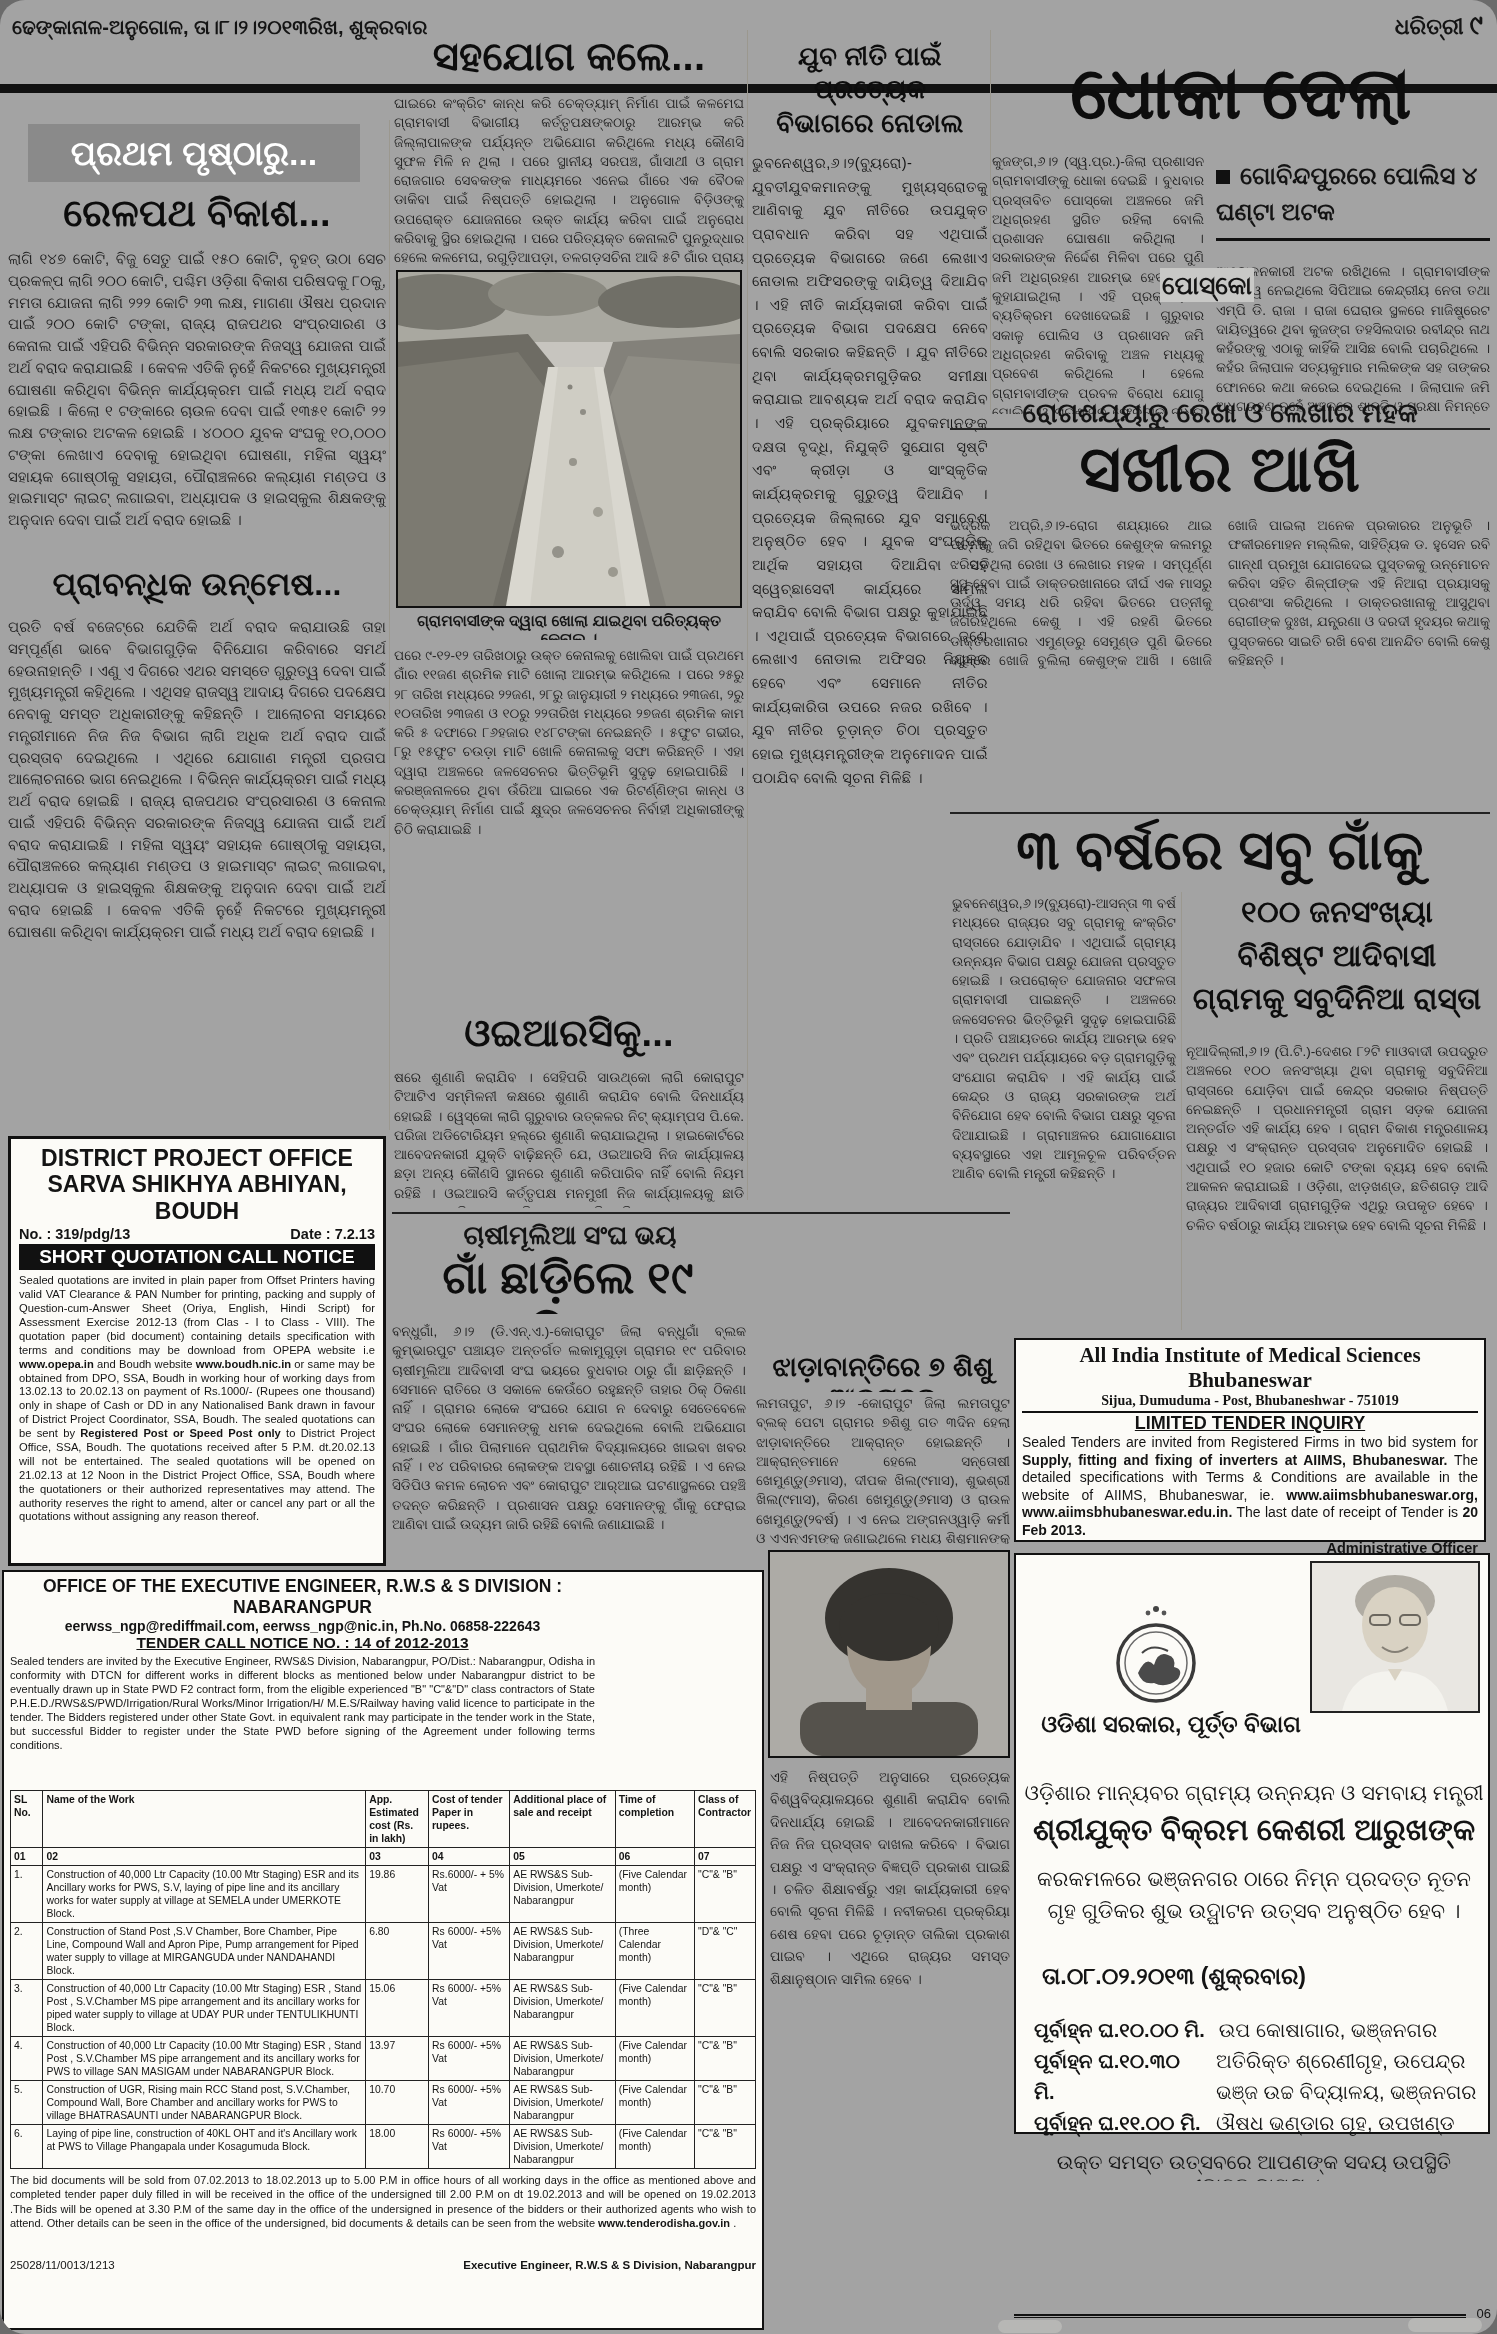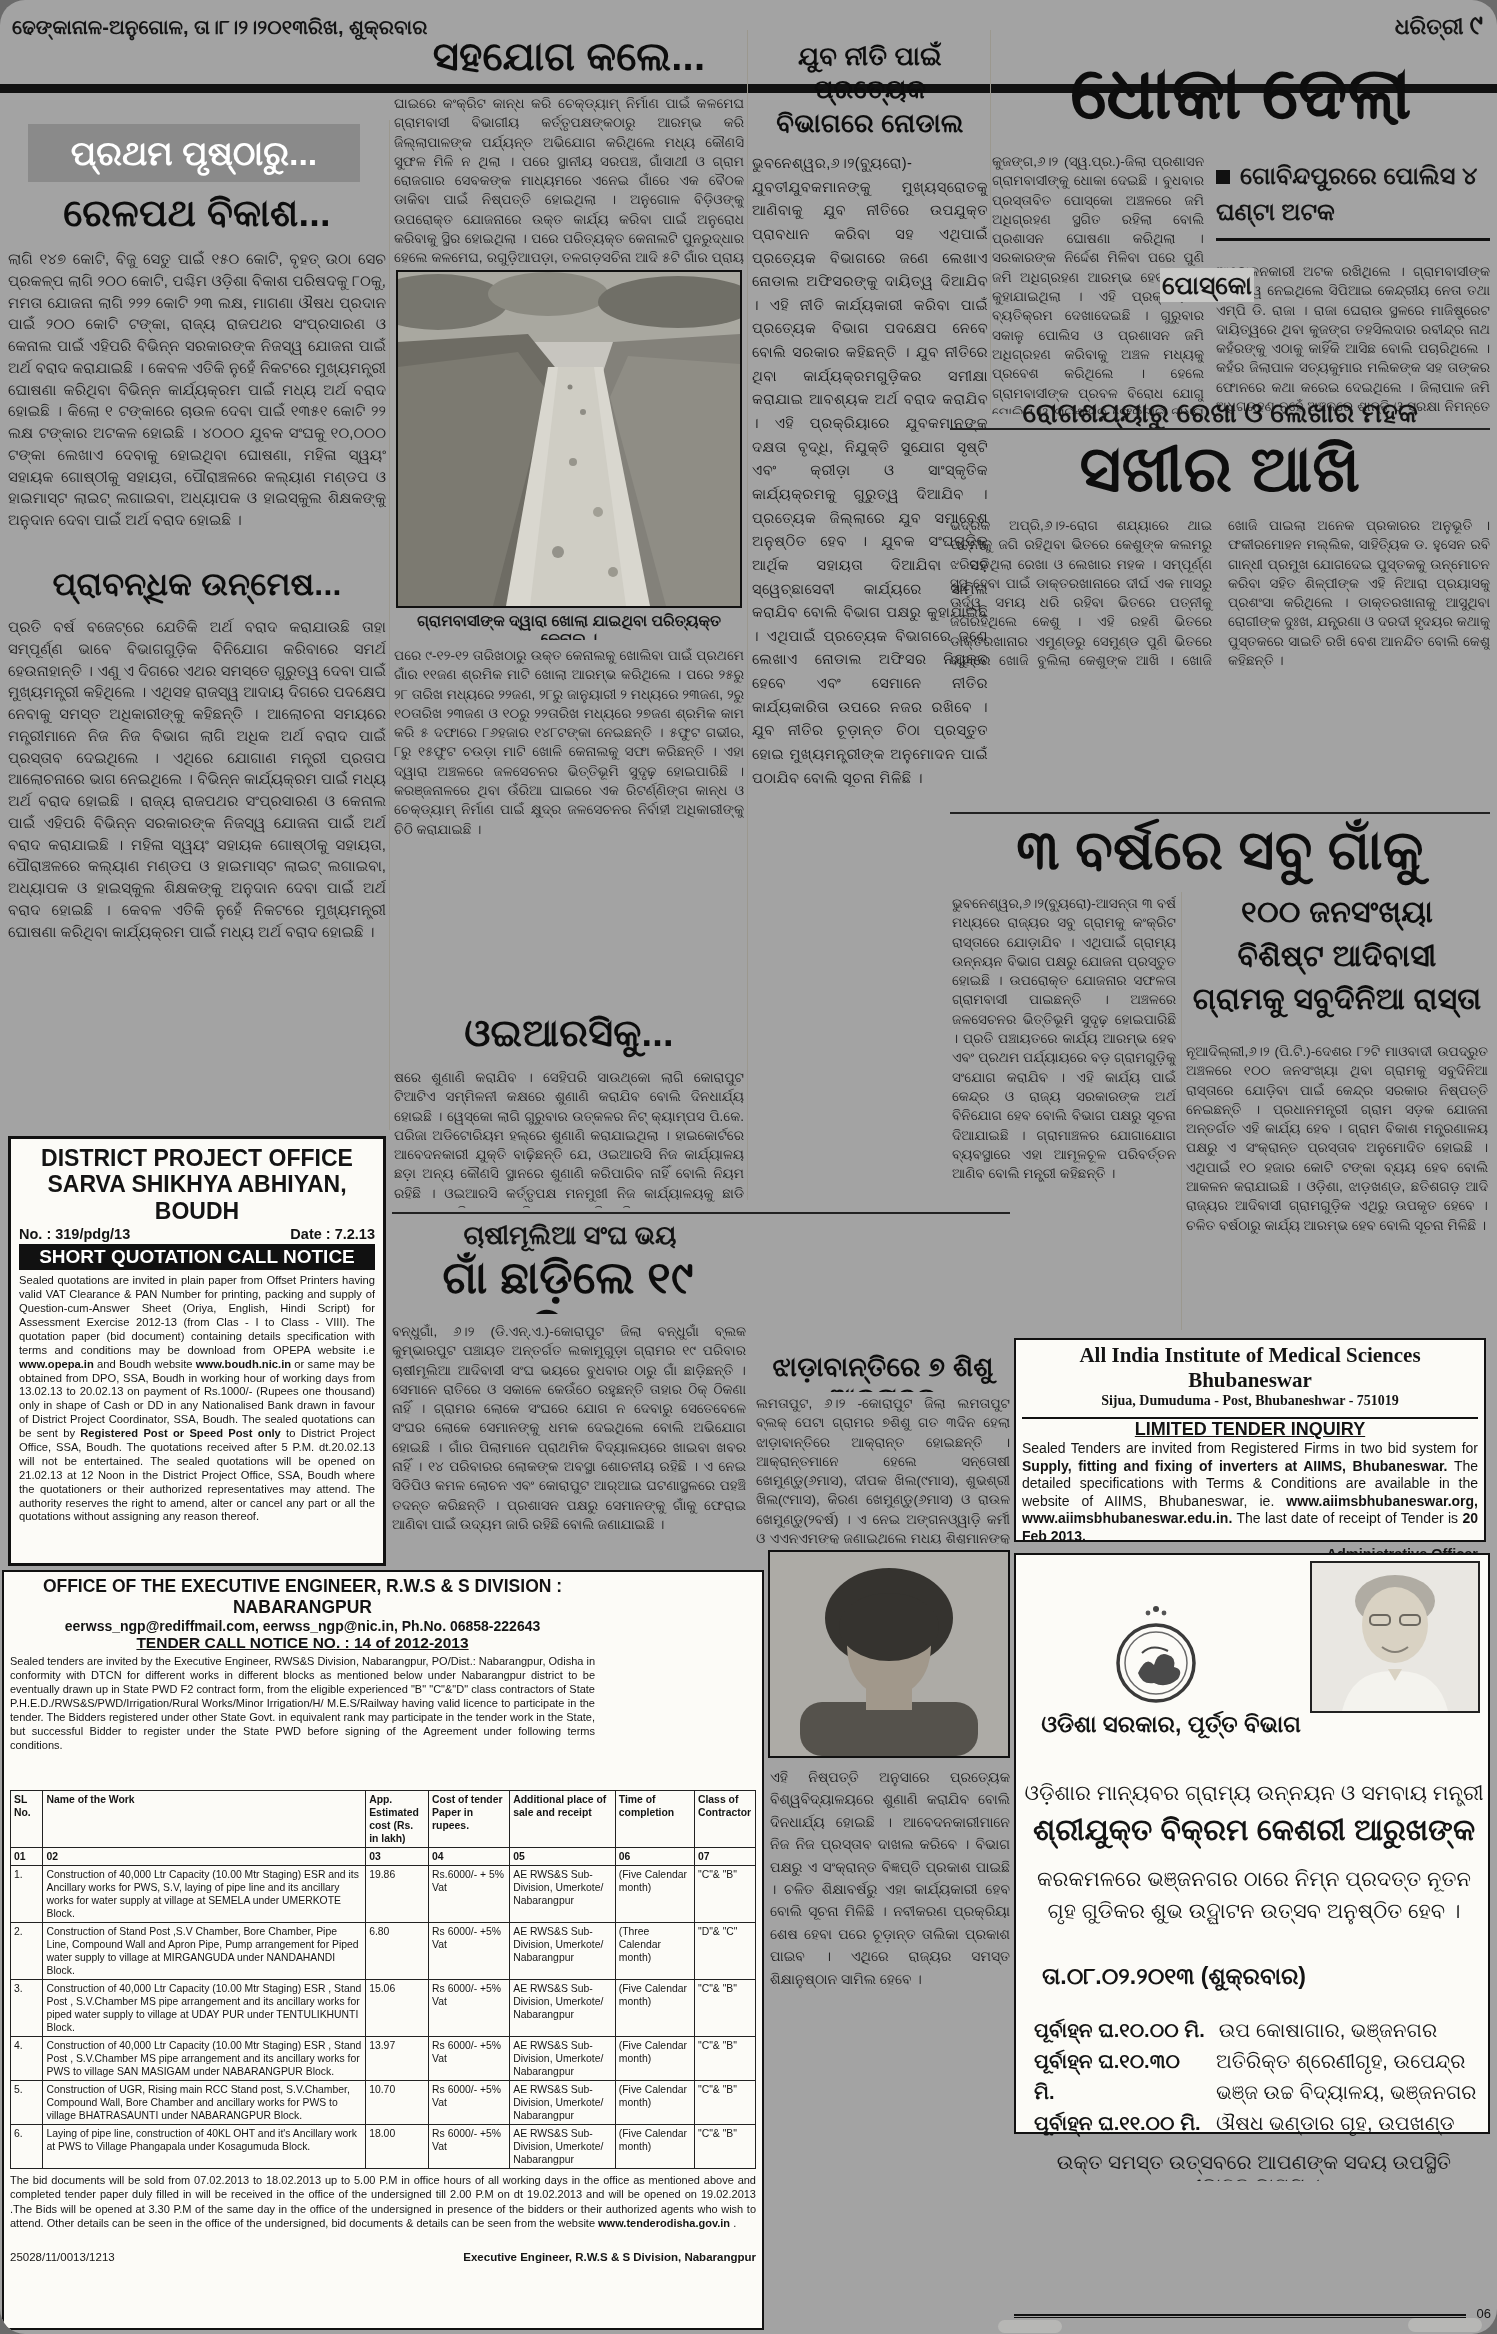--- a/index.html
+++ b/index.html
@@ -244,29 +244,29 @@
             <td>Rs 6000/- +5% Vat</td>
             <td>AE RWS&amp;S Sub-Division, Umerkote/ Nabarangpur</td>
             <td>(Five Calendar month)</td>
             <td>"C"&amp; "B"</td>
           </tr>
         </tbody>
     </table>
     <div class="jt clip" style="font-size:11px;line-height:1.3;margin-top:4px;height:78px;">
       <span>The bid documents will be sold from 07.02.2013 to 18.02.2013 up to 5.00 P.M in office hours of all working days in the office as mentioned above and completed tender paper duly filled in will be received in the office of the undersigned till 2.00 P.M on dt 19.02.2013 and will be opened on 19.02.2013 .The Bids will be opened at 3.30 P.M of the same day in the office of the undersigned in presence of the bidders or their authorized agents who wish to attend. Other details can be seen in the office of the undersigned, bid documents &amp; details can be seen from the website </span><span class="b">www.tenderodisha.gov.in</span><span> .</span>
     </div>
-    <div style="display:flex;justify-content:space-between;font-size:11.5px;margin-top:0;">
+    <div style="display:flex;justify-content:space-between;font-size:11.5px;margin-top:8px;">
       <span>25028/11/0013/1213</span>
       <span class="b">Executive Engineer, R.W.S &amp; S Division, Nabarangpur</span>
     </div>
   </div>
 
   <div class="abs thinbox" style="left:1014px;top:1338px;width:472px;height:204px;padding:3px 6px;font-family:'Liberation Serif',serif;">
     <div class="ct b" style="font-size:21px;">All India Institute of Medical Sciences Bhubaneswar</div>
-    <div class="ct b" style="font-size:14px;border-bottom:2px solid #111;padding-bottom:8px;text-align:center;">Sijua, Dumuduma - Post, Bhubaneshwar - 751019</div>
+    <div class="ct b" style="font-size:14px;border-bottom:2px solid #111;padding-bottom:2px;text-align:center;">Sijua, Dumuduma - Post, Bhubaneshwar - 751019</div>
     <div class="ct b" style="font-size:18px;text-decoration:underline;font-family:'Liberation Sans',sans-serif;">LIMITED TENDER INQUIRY</div>
     <div class="jt" style="font-size:14px;line-height:1.25;font-family:'Liberation Sans',sans-serif;">
       <span>Sealed Tenders are invited from Registered Firms in two bid system for </span><span class="b">Supply, fitting and fixing of inverters at AIIMS, Bhubaneswar.</span><span> The detailed specifications with Terms &amp; Conditions are available in the website of AIIMS, Bhubaneswar, ie. </span><span class="b">www.aiimsbhubaneswar.org, www.aiimsbhubaneswar.edu.in.</span><span> The last date of receipt of Tender is </span><span class="b">20 Feb 2013.</span>
     </div>
     <div style="text-align:right;font-weight:700;font-size:14.5px;line-height:1.25;font-family:'Liberation Sans',sans-serif;">
       <div>Administrative Officer</div>
       <div>AIIMS, Bhubaneswar</div>
     </div>
   </div>
 

